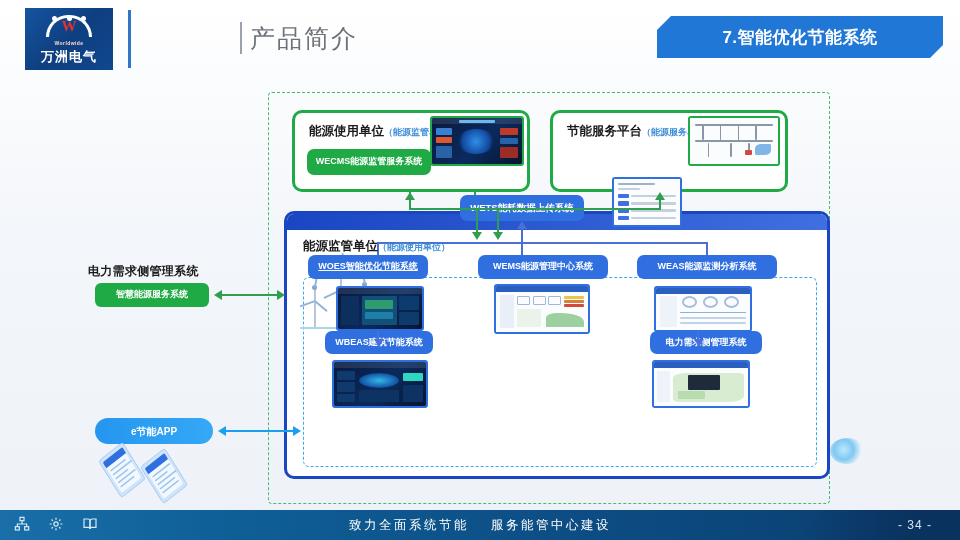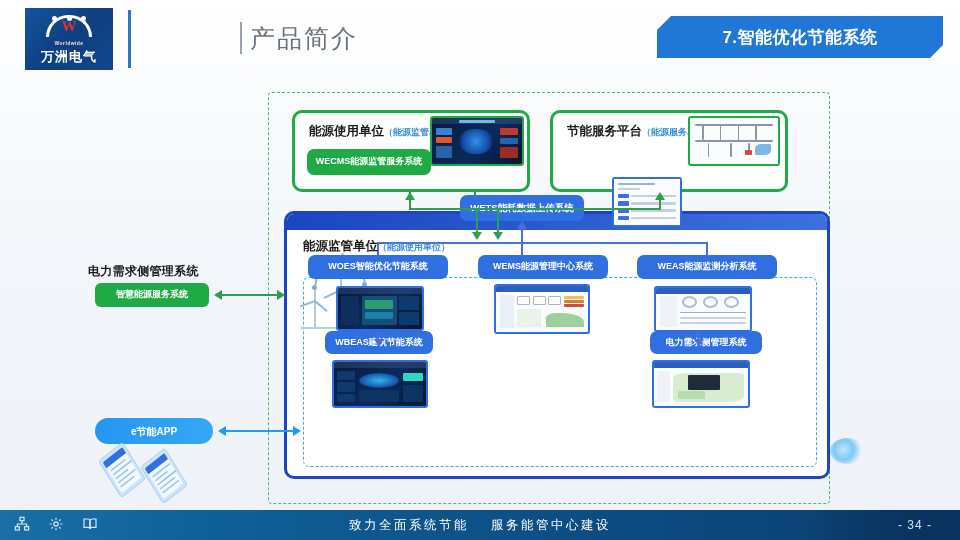--- a/index.html
+++ b/index.html
@@ -103,21 +103,21 @@
   .bp-title .sub { font-size:9px; color:#3f8fd8; font-weight:bold; }
 
   .inner-dashed {
     position:absolute; left:16px; top:63px; width:514px; height:190px;
     border:1.5px dashed #38a9f0; border-radius:6px;
   }
 
   .wets { left:460px; top:113px; width:124px; height:26px; font-size:9.5px; }
 
   .row1-pill { height:24px; font-size:9px; }
-  .p-woes { left:308px; top:173px; width:140px; }
+  .p-woes { left:308px; top:173px; width:120px;text-decoration:underline; }
   .p-wems { left:478px; top:173px; width:130px; }
   .p-weas { left:637px; top:173px; width:140px; }
 
   .row2-pill { height:23px; font-size:9px; }
   .p-wbeas  { left:325px; top:249px; width:108px; }
   .p-power  { left:650px; top:249px; width:112px; }
 
   .th-doc  { left:612px; top:95px; width:70px; height:50px; }
   .th-woes { left:336px; top:204px; width:88px; height:45px; }
   .th-wems { left:494px; top:202px; width:96px; height:50px; }

